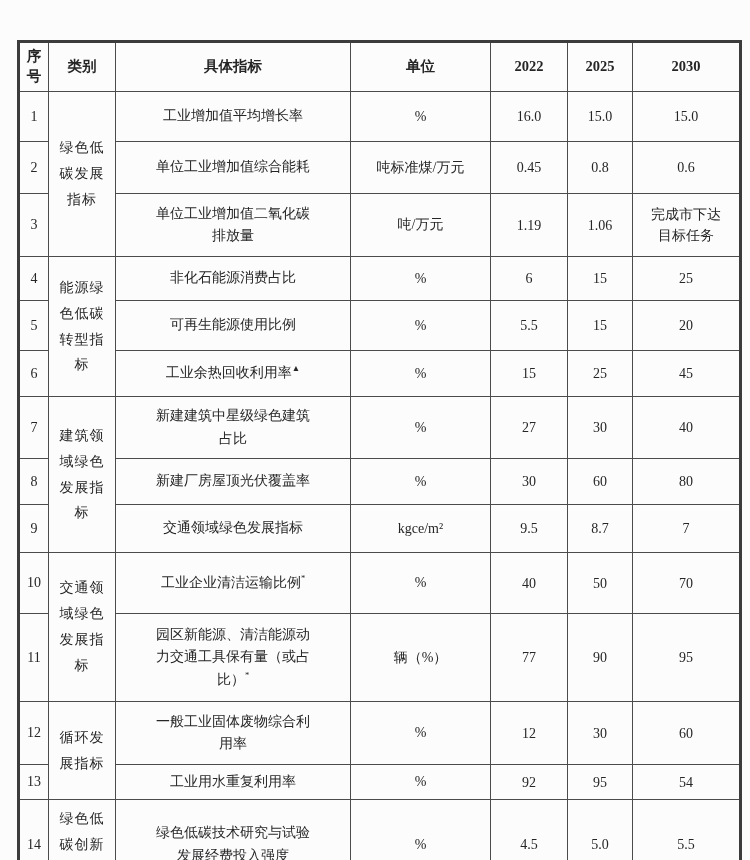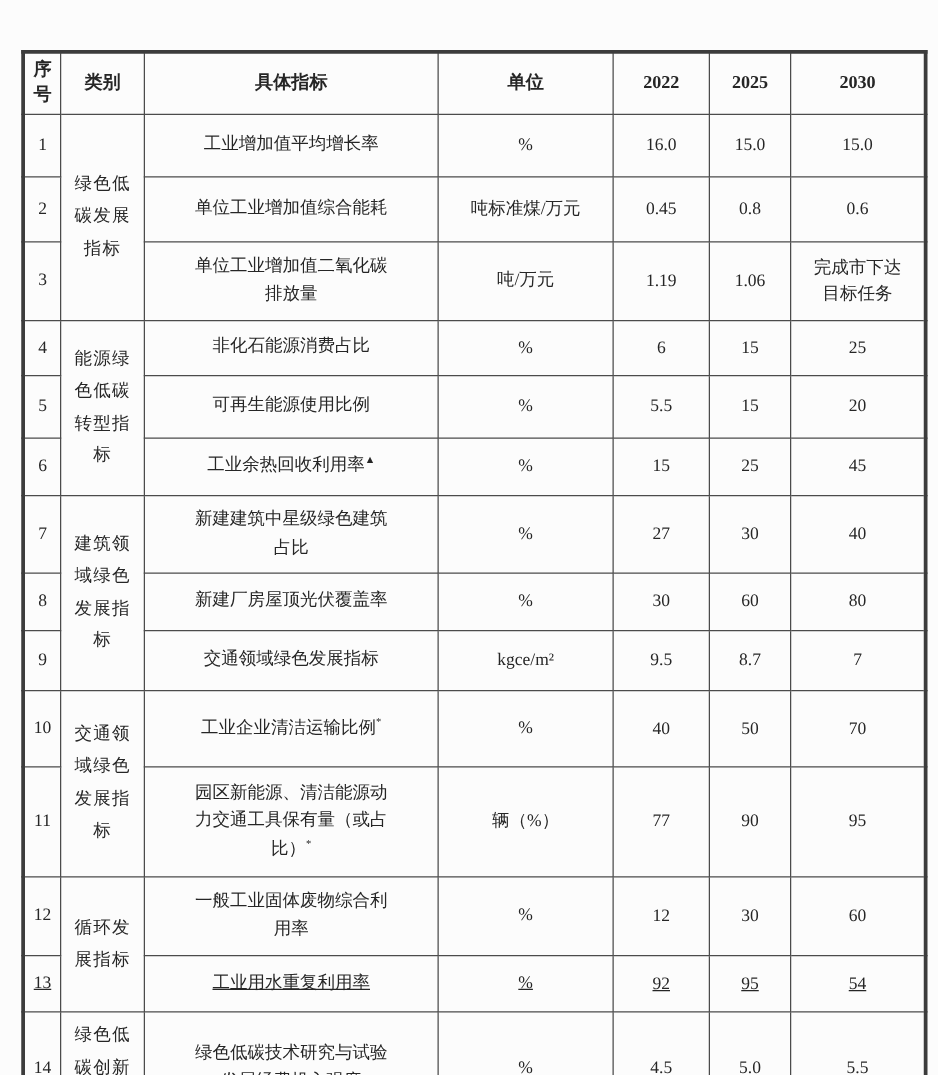--- a/index.html
+++ b/index.html
@@ -58,21 +58,21 @@
   tbody tr:nth-child(3)  { height: 63px; }
   tbody tr:nth-child(4)  { height: 44px; }
   tbody tr:nth-child(5)  { height: 50px; }
   tbody tr:nth-child(6)  { height: 46px; }
   tbody tr:nth-child(7)  { height: 62px; }
   tbody tr:nth-child(8)  { height: 46px; }
   tbody tr:nth-child(9)  { height: 48px; }
   tbody tr:nth-child(10) { height: 61px; }
   tbody tr:nth-child(11) { height: 88px; }
   tbody tr:nth-child(12) { height: 63px; }
-  tbody tr:nth-child(13) { height: 45px; text-decoration: underline; }
+  tbody tr:nth-child(13) { height: 35px; }
   tbody tr:nth-child(14) { height: 91px; }
 </style>
 </head>
 <body>
 
 <div class="page">
   <table class="indicator-table">
     <colgroup>
       <col style="width:30px">
         <col style="width:67px">

